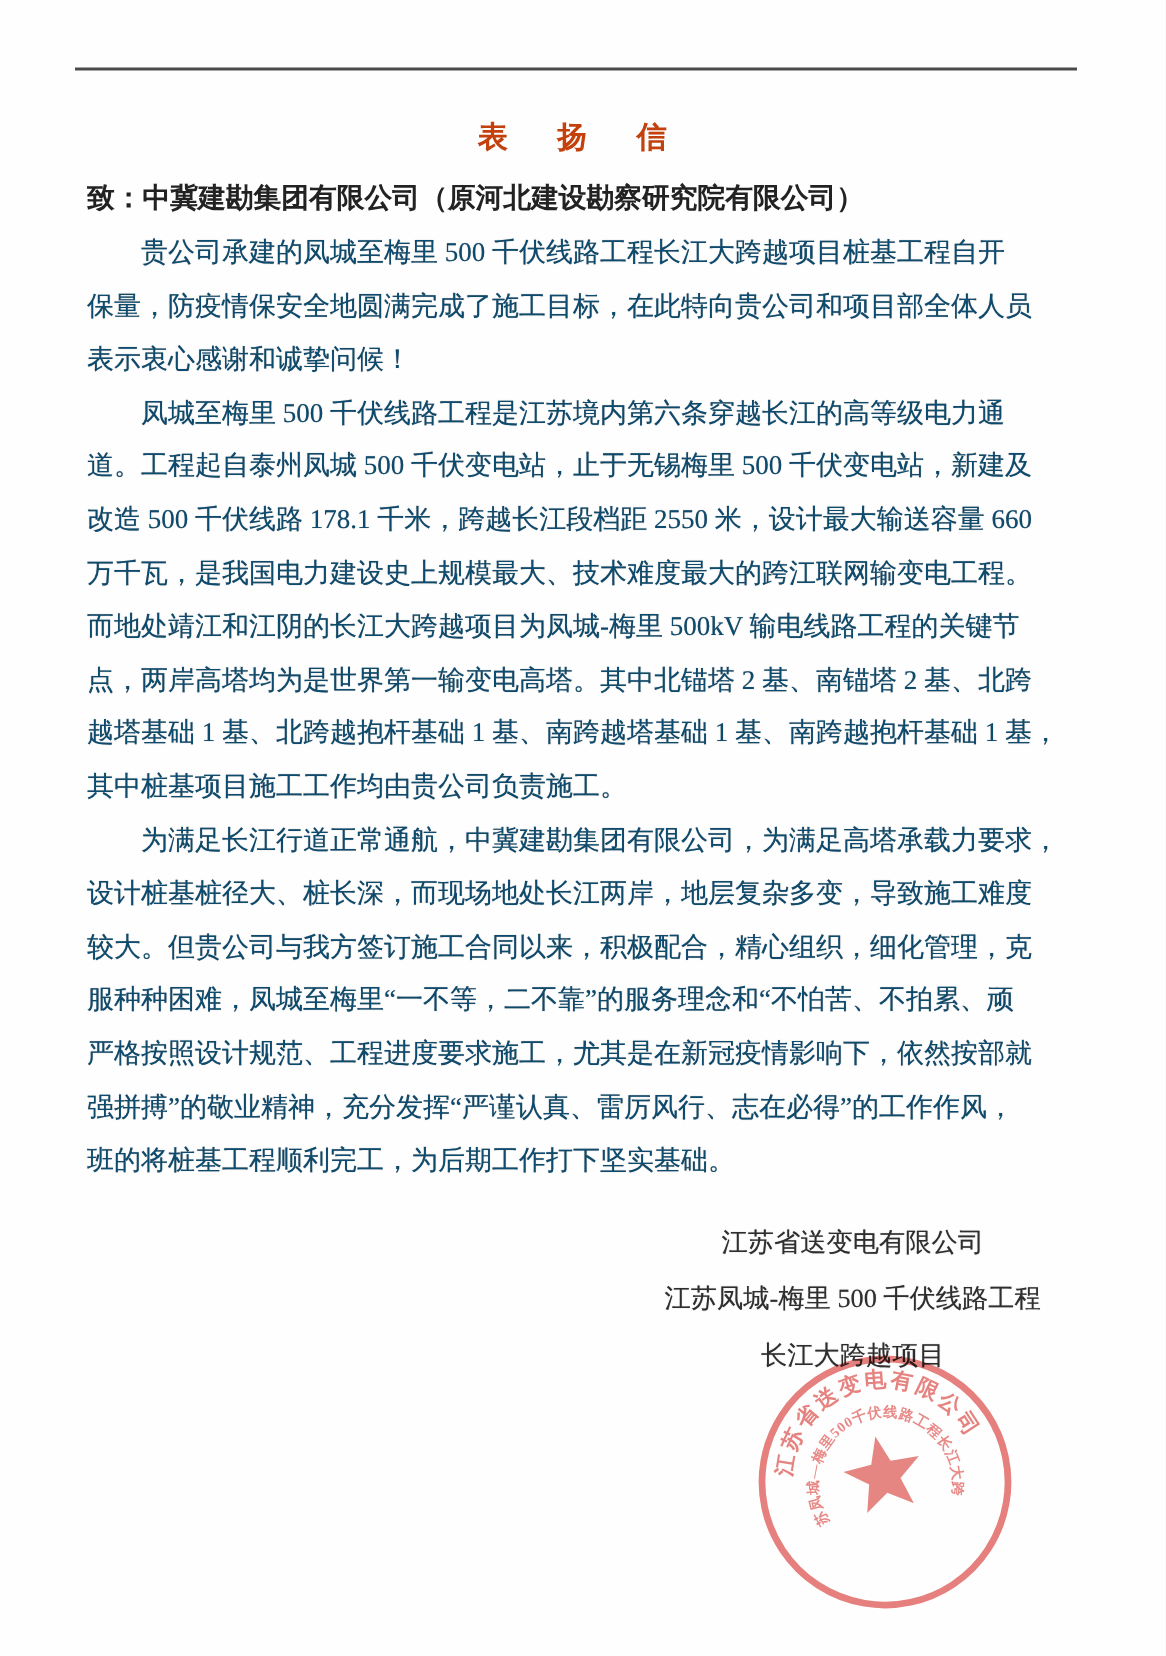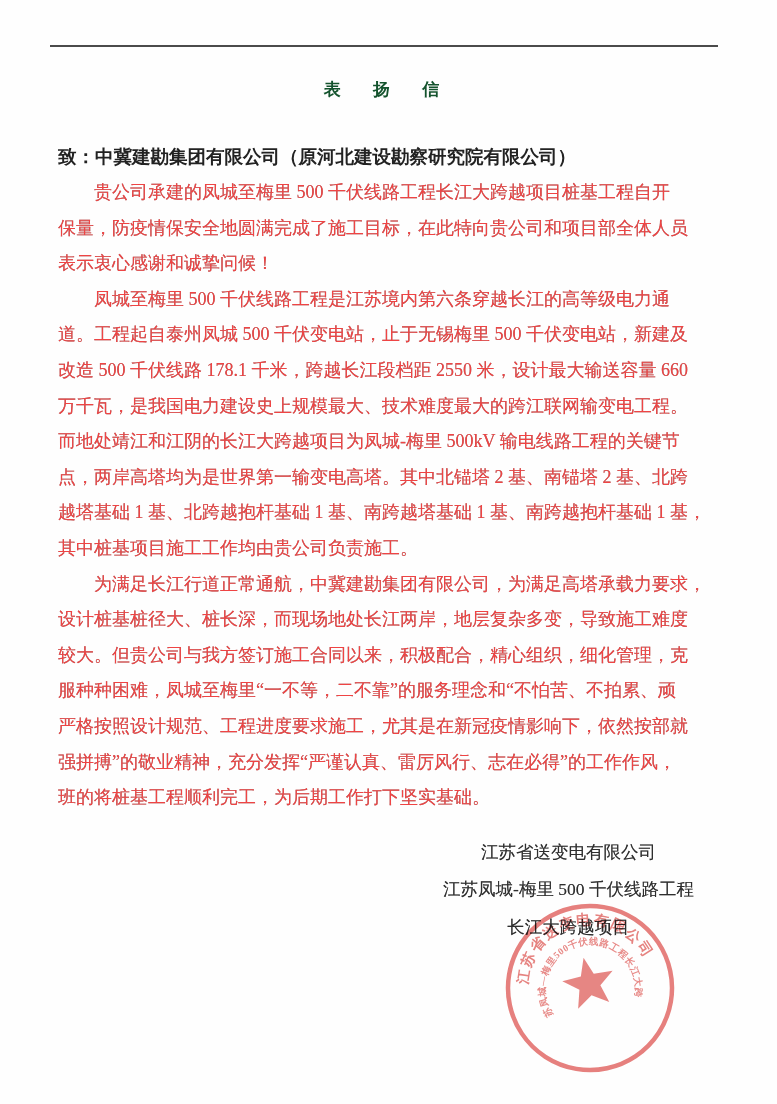--- a/index.html
+++ b/index.html
@@ -16,39 +16,38 @@
     color:#2e2e2e;
   }
   .header-rule{
     position:absolute;left:50px;top:45px;
     width:668px;height:2px;
     background:#4b4b4b;
   }
   .title{
     position:absolute;left:0;top:78px;width:777px;
     text-align:center;
-    font-size:17px;font-weight:600;
+    font-size:20px;font-weight:600;
     letter-spacing:14px;
-    color:#14532d;
+    color:#c2410c;
   }
   .content{
     position:absolute;left:58px;top:115px;width:661px;
   }
   .salutation{
     font-size:18.5px;font-weight:700;
     line-height:36px;height:36px;
     white-space:nowrap;
     color:#222;
-    margin-top:24px;
   }
   .line{
     font-size:18px;
     line-height:35.6px;height:35.6px;
     white-space:nowrap;
-    color:#ef4444;
+    color:#0c4a6e;
     text-shadow:0 0 0.6px rgba(40,40,40,0.55);
   }
   .line.indent{padding-left:36px;}
   .signature{
     margin-top:18px;
     margin-left:360px;
     width:301px;
     text-align:center;
   }
   .sig-line{

